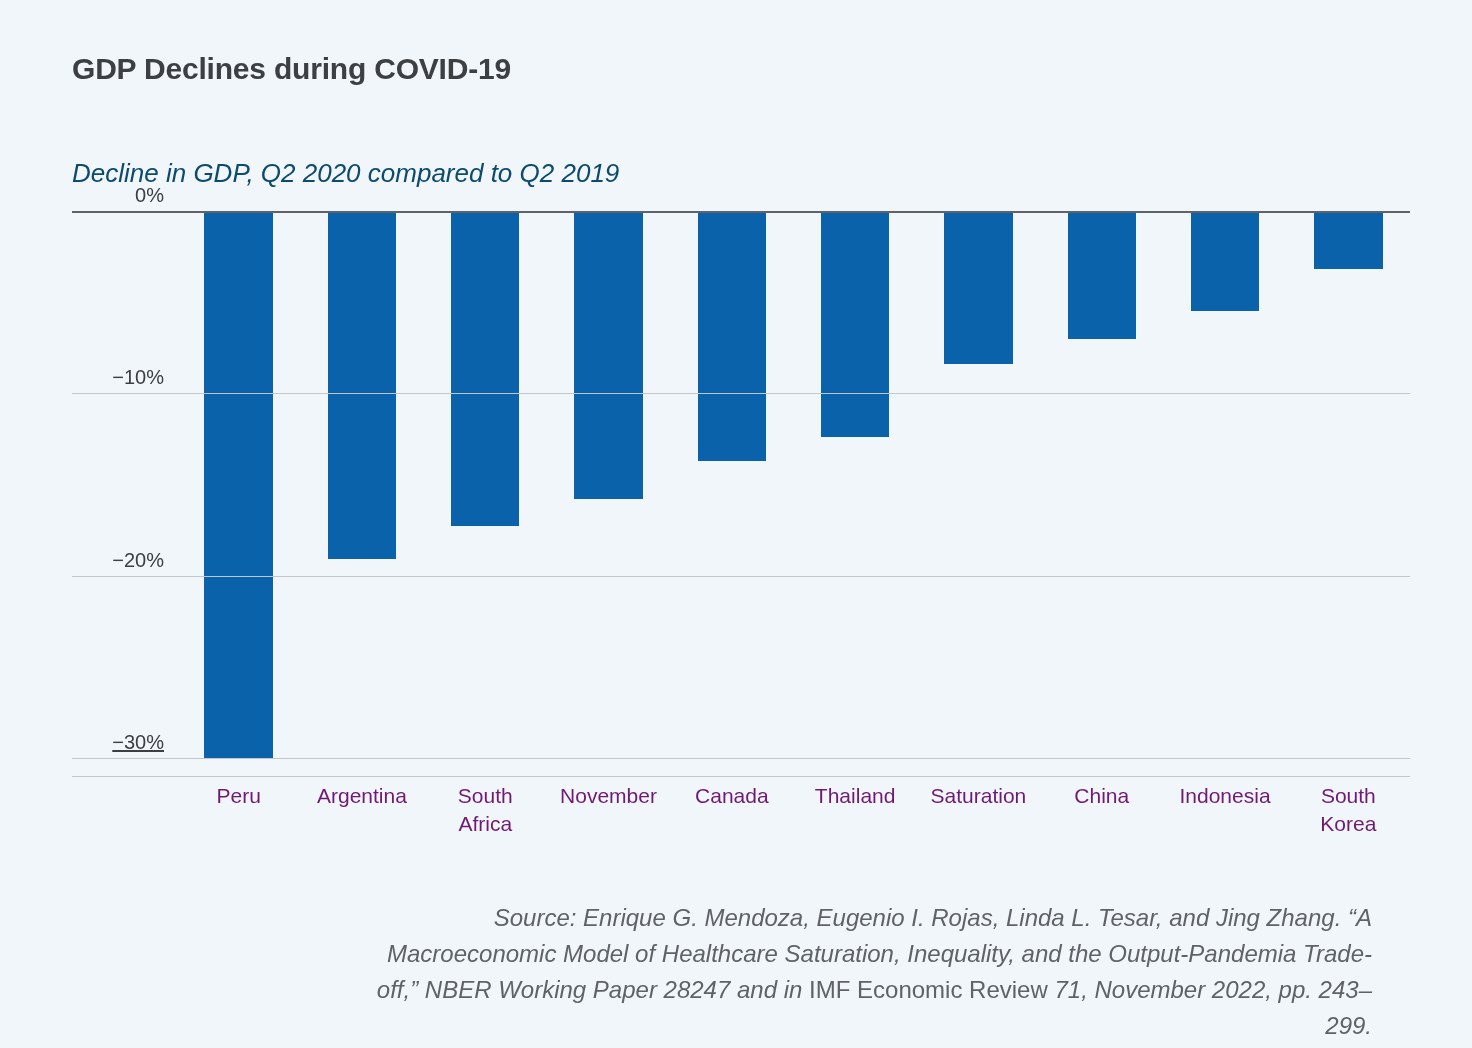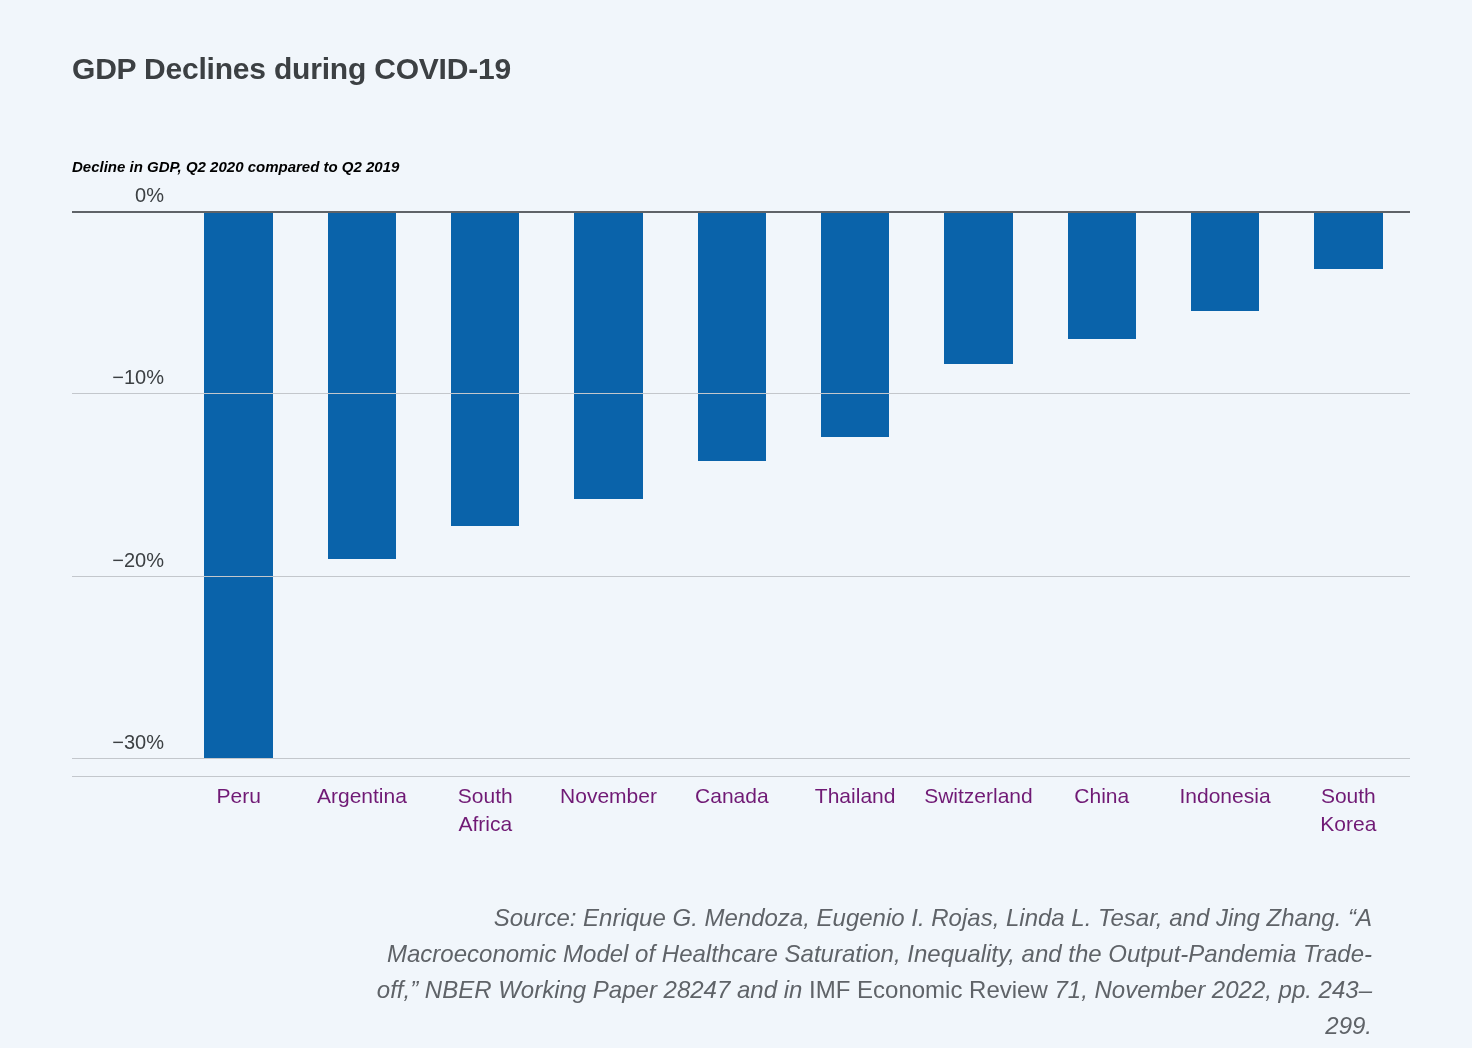--- a/index.html
+++ b/index.html
@@ -26,25 +26,24 @@
     font-size: 30px;
     font-weight: bold;
     color: #3c4043;
     letter-spacing: -0.2px;
     white-space: nowrap;
   }
   .chart-subtitle {
     position: absolute;
     left: 72px;
     top: 158px;
-    font-size: 15px;
+    font-size: 26px;
     font-style: italic;
-    color: #000000;
+    color: #0c4a6e;
     white-space: nowrap;
-    font-weight: bold;
   }
   
   .plot-wrap {
     position: absolute;
     left: 72px;
     top: 190px;
     width: 1338px;
     height: 586px;
   }
   .y-axis-labels {
@@ -133,21 +132,21 @@
 <div class="figure">
 
   <div class="chart-title">GDP Declines during COVID-19</div>
   <div class="chart-subtitle">Decline in GDP, Q2 2020 compared to Q2 2019</div>
 
   <div class="plot-wrap">
     <div class="y-axis-labels" id="y-axis-labels">
         <div class="y-tick-label" style="top: 17px;">0%</div>
         <div class="y-tick-label" style="top: 199.258px; margin-left: 29px;">−10%</div>
         <div class="y-tick-label" style="top: 381.516px;">−20%</div>
-        <div class="y-tick-label" style="top: 563.774px;">−30%</div>
+        <div class="y-tick-label" style="top: 563.774px; text-decoration: underline;">−30%</div>
       </div>
     <div class="plot-area" id="plot-area">
       <div class="bars-layer" id="bars-layer">
           <div class="bar" title="Peru: -30%" style="left: 27.4342px; width: 68.4315px; height: 546.774px; top: 0px; background: rgb(10, 99, 170);"></div>
           <div class="bar" title="Argentina: -19.1%" style="left: 150.734px; width: 68.4315px; height: 348.113px; top: 0px; background: rgb(10, 99, 170);"></div>
           <div class="bar" title="South Africa: -17.3%" style="left: 274.034px; width: 68.4315px; height: 315.306px; top: 0px; background: rgb(10, 99, 170);"></div>
           <div class="bar" title="Colombia: -15.8%" style="left: 397.334px; width: 68.4315px; height: 287.968px; top: 0px; background: rgb(10, 99, 170);"></div>
           <div class="bar" title="Canada: -13.7%" style="left: 520.634px; width: 68.4315px; height: 249.694px; top: 0px; background: rgb(10, 99, 170);"></div>
           <div class="bar" title="Thailand: -12.4%" style="left: 643.934px; width: 68.4315px; height: 226px; top: 0px; background: rgb(10, 99, 170);"></div>
           <div class="bar" title="Switzerland: -8.4%" style="left: 767.234px; width: 68.4315px; height: 153.097px; top: 0px; background: rgb(10, 99, 170);"></div>
@@ -175,21 +174,21 @@
         <div class="x-tick-label" style="left: 351.405px; width: 160.29px;">
           <div>November</div>
         </div>
         <div class="x-tick-label" style="left: 474.705px; width: 160.29px;">
           <div>Canada</div>
         </div>
         <div class="x-tick-label" style="left: 598.005px; width: 160.29px; text-align: center;">
           <div>Thailand</div>
         </div>
         <div class="x-tick-label" style="left: 721.305px; width: 160.29px;">
-          <div>Switzerland</div>
+          <div>Saturation</div>
         </div>
         <div class="x-tick-label" style="left: 844.605px; width: 160.29px;">
           <div>China</div>
         </div>
         <div class="x-tick-label" style="left: 967.905px; width: 160.29px;">
           <div>Indonesia</div>
         </div>
         <div class="x-tick-label" style="left: 1091.2px; width: 160.29px;">
           <div>South</div>
           <div>Korea</div>

